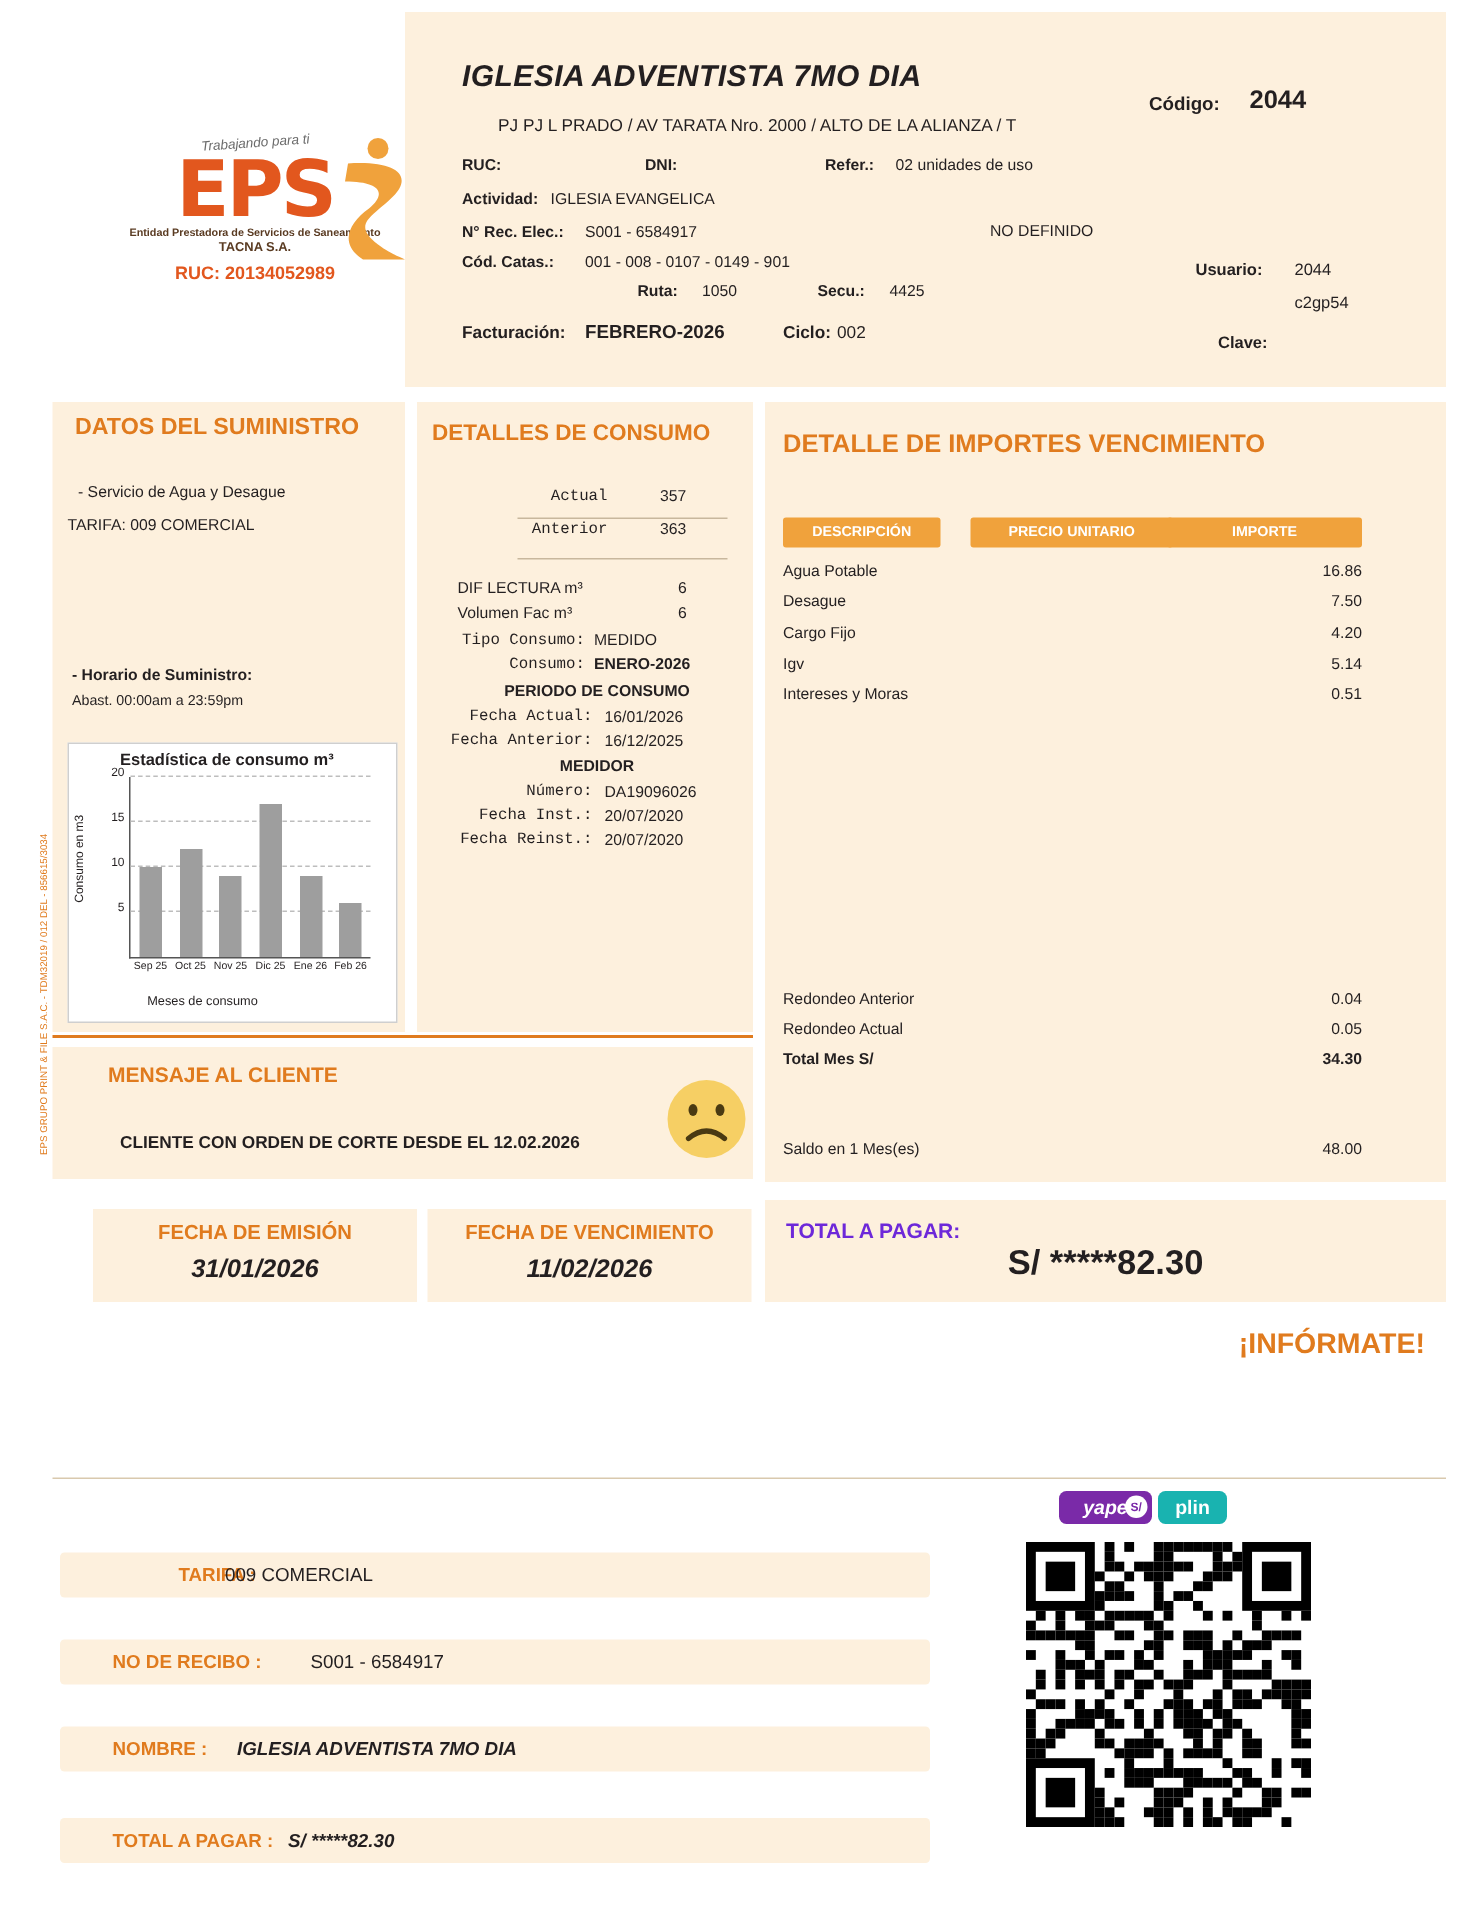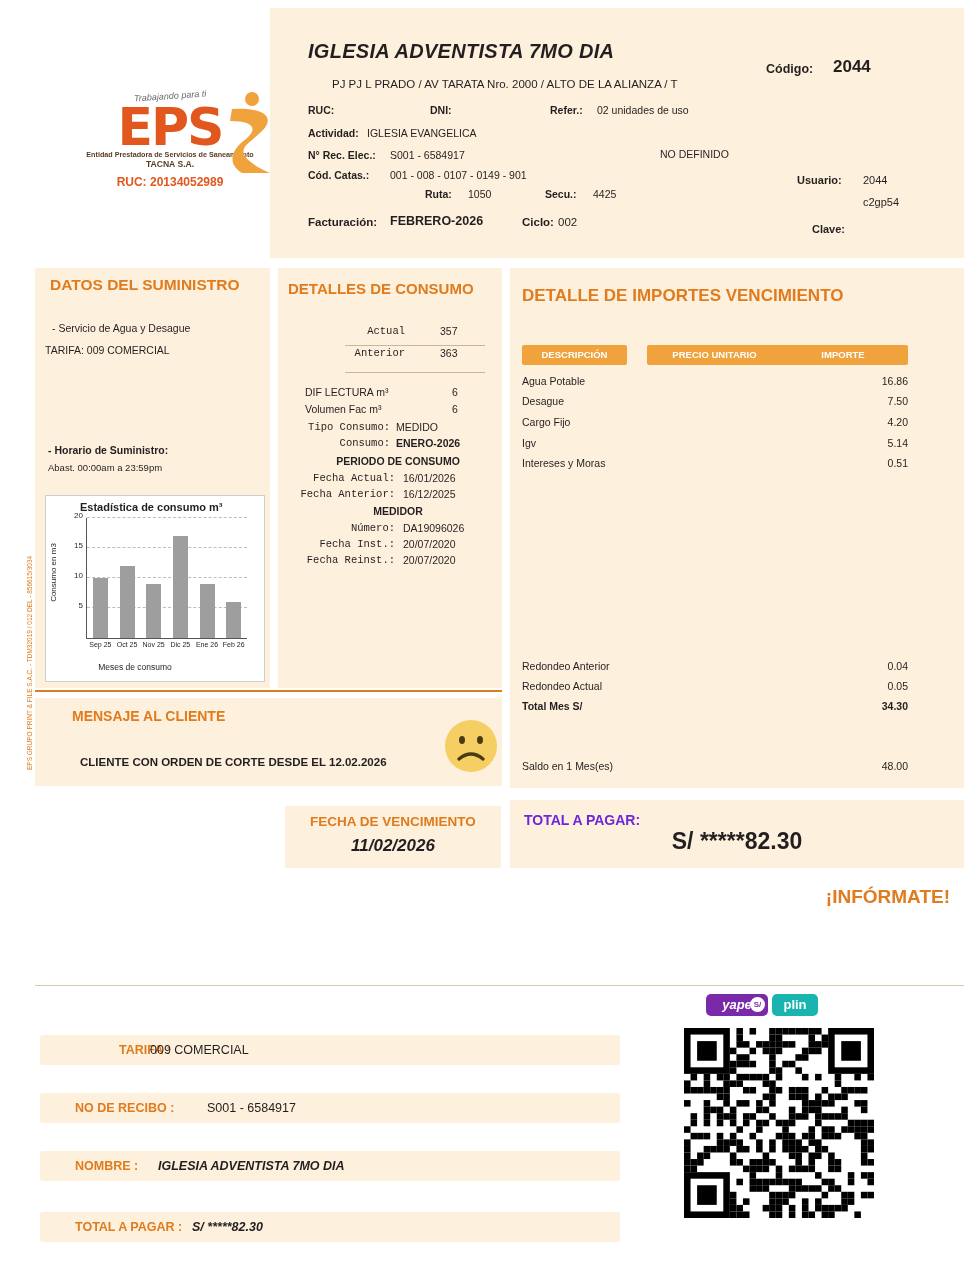--- a/index.html
+++ b/index.html
@@ -285,20 +285,24 @@
   <div class="abs panel" id="mensaje-panel"></div>
   <div class="abs" id="mensaje-title">MENSAJE AL CLIENTE</div>
   <div class="abs" id="mensaje-text">CLIENTE CON ORDEN DE CORTE DESDE EL 12.02.2026</div>
   <svg class="abs" id="sad-face" viewBox="0 0 56 56">
     <circle cx="28" cy="28" r="26" fill="#f6cf64"></circle>
     <ellipse cx="19" cy="22" rx="3" ry="4" fill="#4a3a12"></ellipse>
     <ellipse cx="37" cy="22" rx="3" ry="4" fill="#4a3a12"></ellipse>
     <path d="M16 41 Q28 31 40 41" stroke="#4a3a12" stroke-width="3.5" fill="none" stroke-linecap="round"></path>
   </svg>
 
+  <div class="abs panel" id="fecha-emision-panel">
+    <div class="fp-title" style="position:absolute;left:0;top:8px;">FECHA DE EMISIÓN</div>
+    <div class="fp-val" style="position:absolute;left:0;top:30px;">31/01/2026</div>
+  </div>
   <div class="abs panel" id="fecha-venc-panel">
     <div class="fp-title" style="position:absolute;left:0;top:8px;">FECHA DE VENCIMIENTO</div>
     <div class="fp-val" style="position:absolute;left:0;top:30px;">11/02/2026</div>
   </div>
 
   <div class="abs panel" id="total-panel"></div>
   <div class="abs" id="total-lbl">TOTAL A PAGAR:</div>
   <div class="abs" id="total-val">S/ *****82.30</div>
   <div class="abs" id="informate">¡INFÓRMATE!</div>
 

